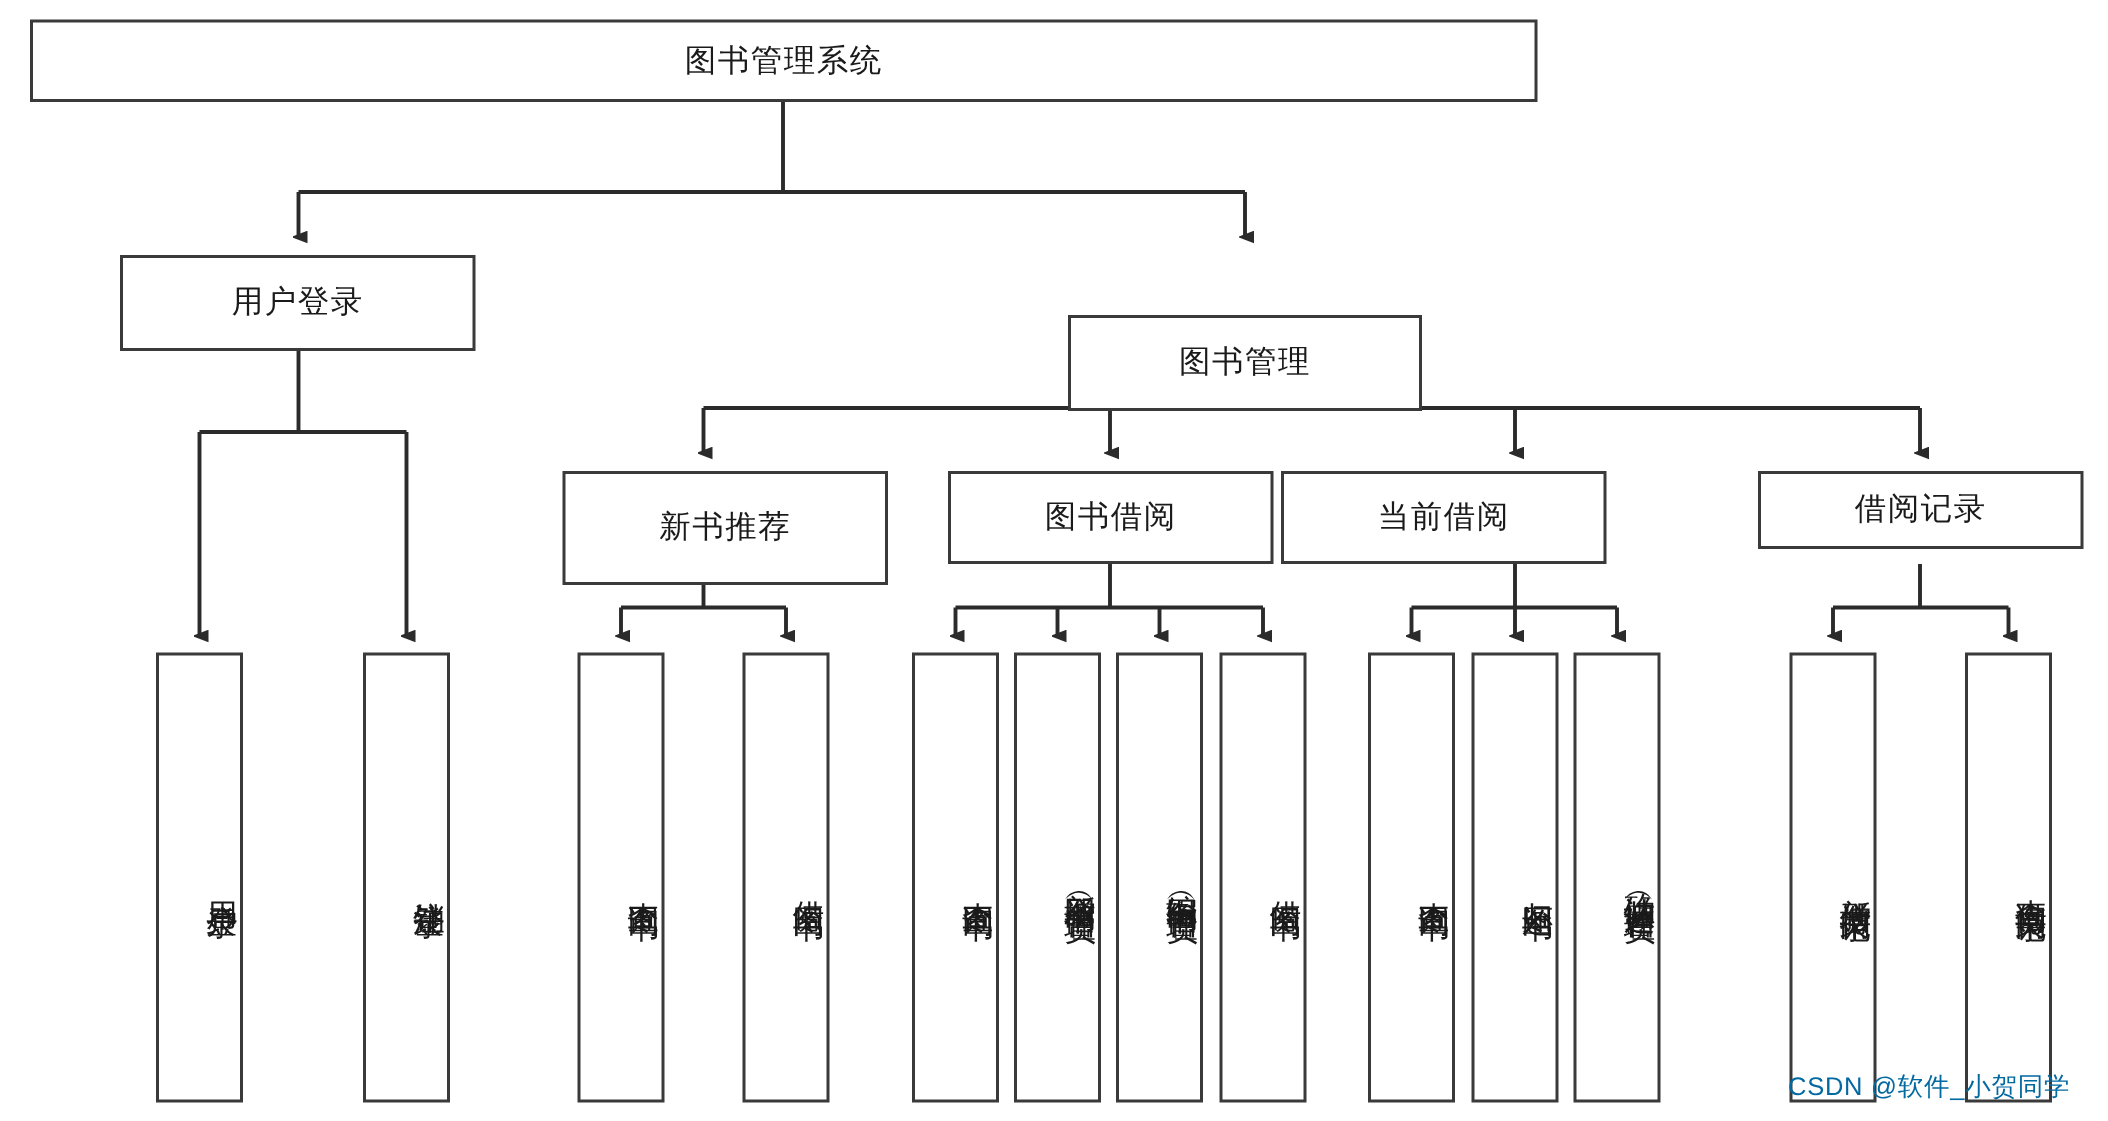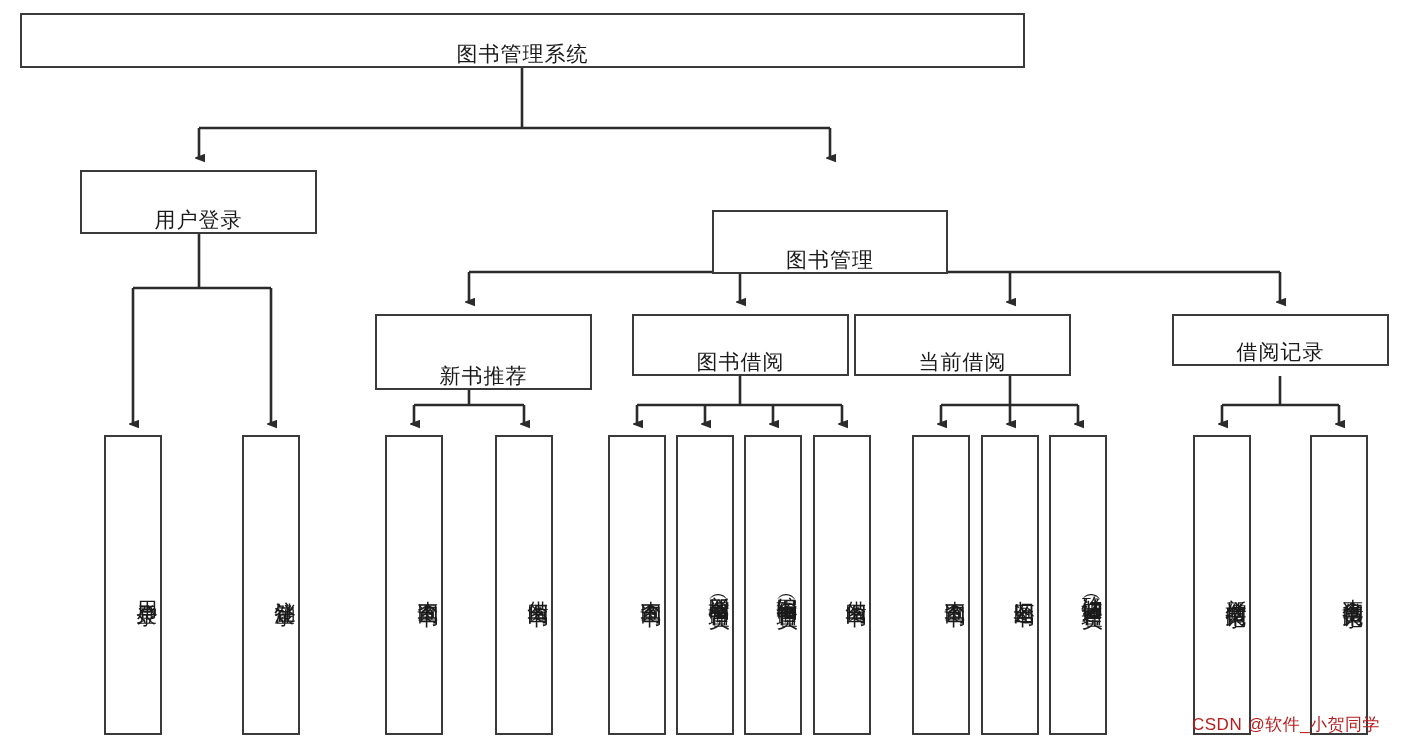--- a/index.html
+++ b/index.html
@@ -25,21 +25,21 @@
     width: 1405px;
     height: 747px;
     pointer-events: none;
   }
   .node {
     position: absolute;
     box-sizing: border-box;
     background: #ffffff;
     border: 2px solid #3a3a3a;
     display: flex;
-    align-items: flex-end;
+    align-items: center;
     justify-content: center;
     color: #1a1a1a;
     z-index: 2;
   }
   .node.horiz {
     font-size: 21px;
     line-height: 1.2;
     letter-spacing: 1px;
     white-space: nowrap;
   }
@@ -54,21 +54,21 @@
     padding-top: 6px;
   }
   .node.vert .lbl {
     writing-mode: vertical-rl;
     text-orientation: upright;
     display: block;
   }
   .watermark {
     position: absolute;
     font-size: 17px;
-    color: #b91c1c;
+    color: #0369a1;
     letter-spacing: 0.5px;
     white-space: nowrap;
     z-index: 3;
   }
 </style>
 </head>
 <body>
 
 <div id="canvas">
 

